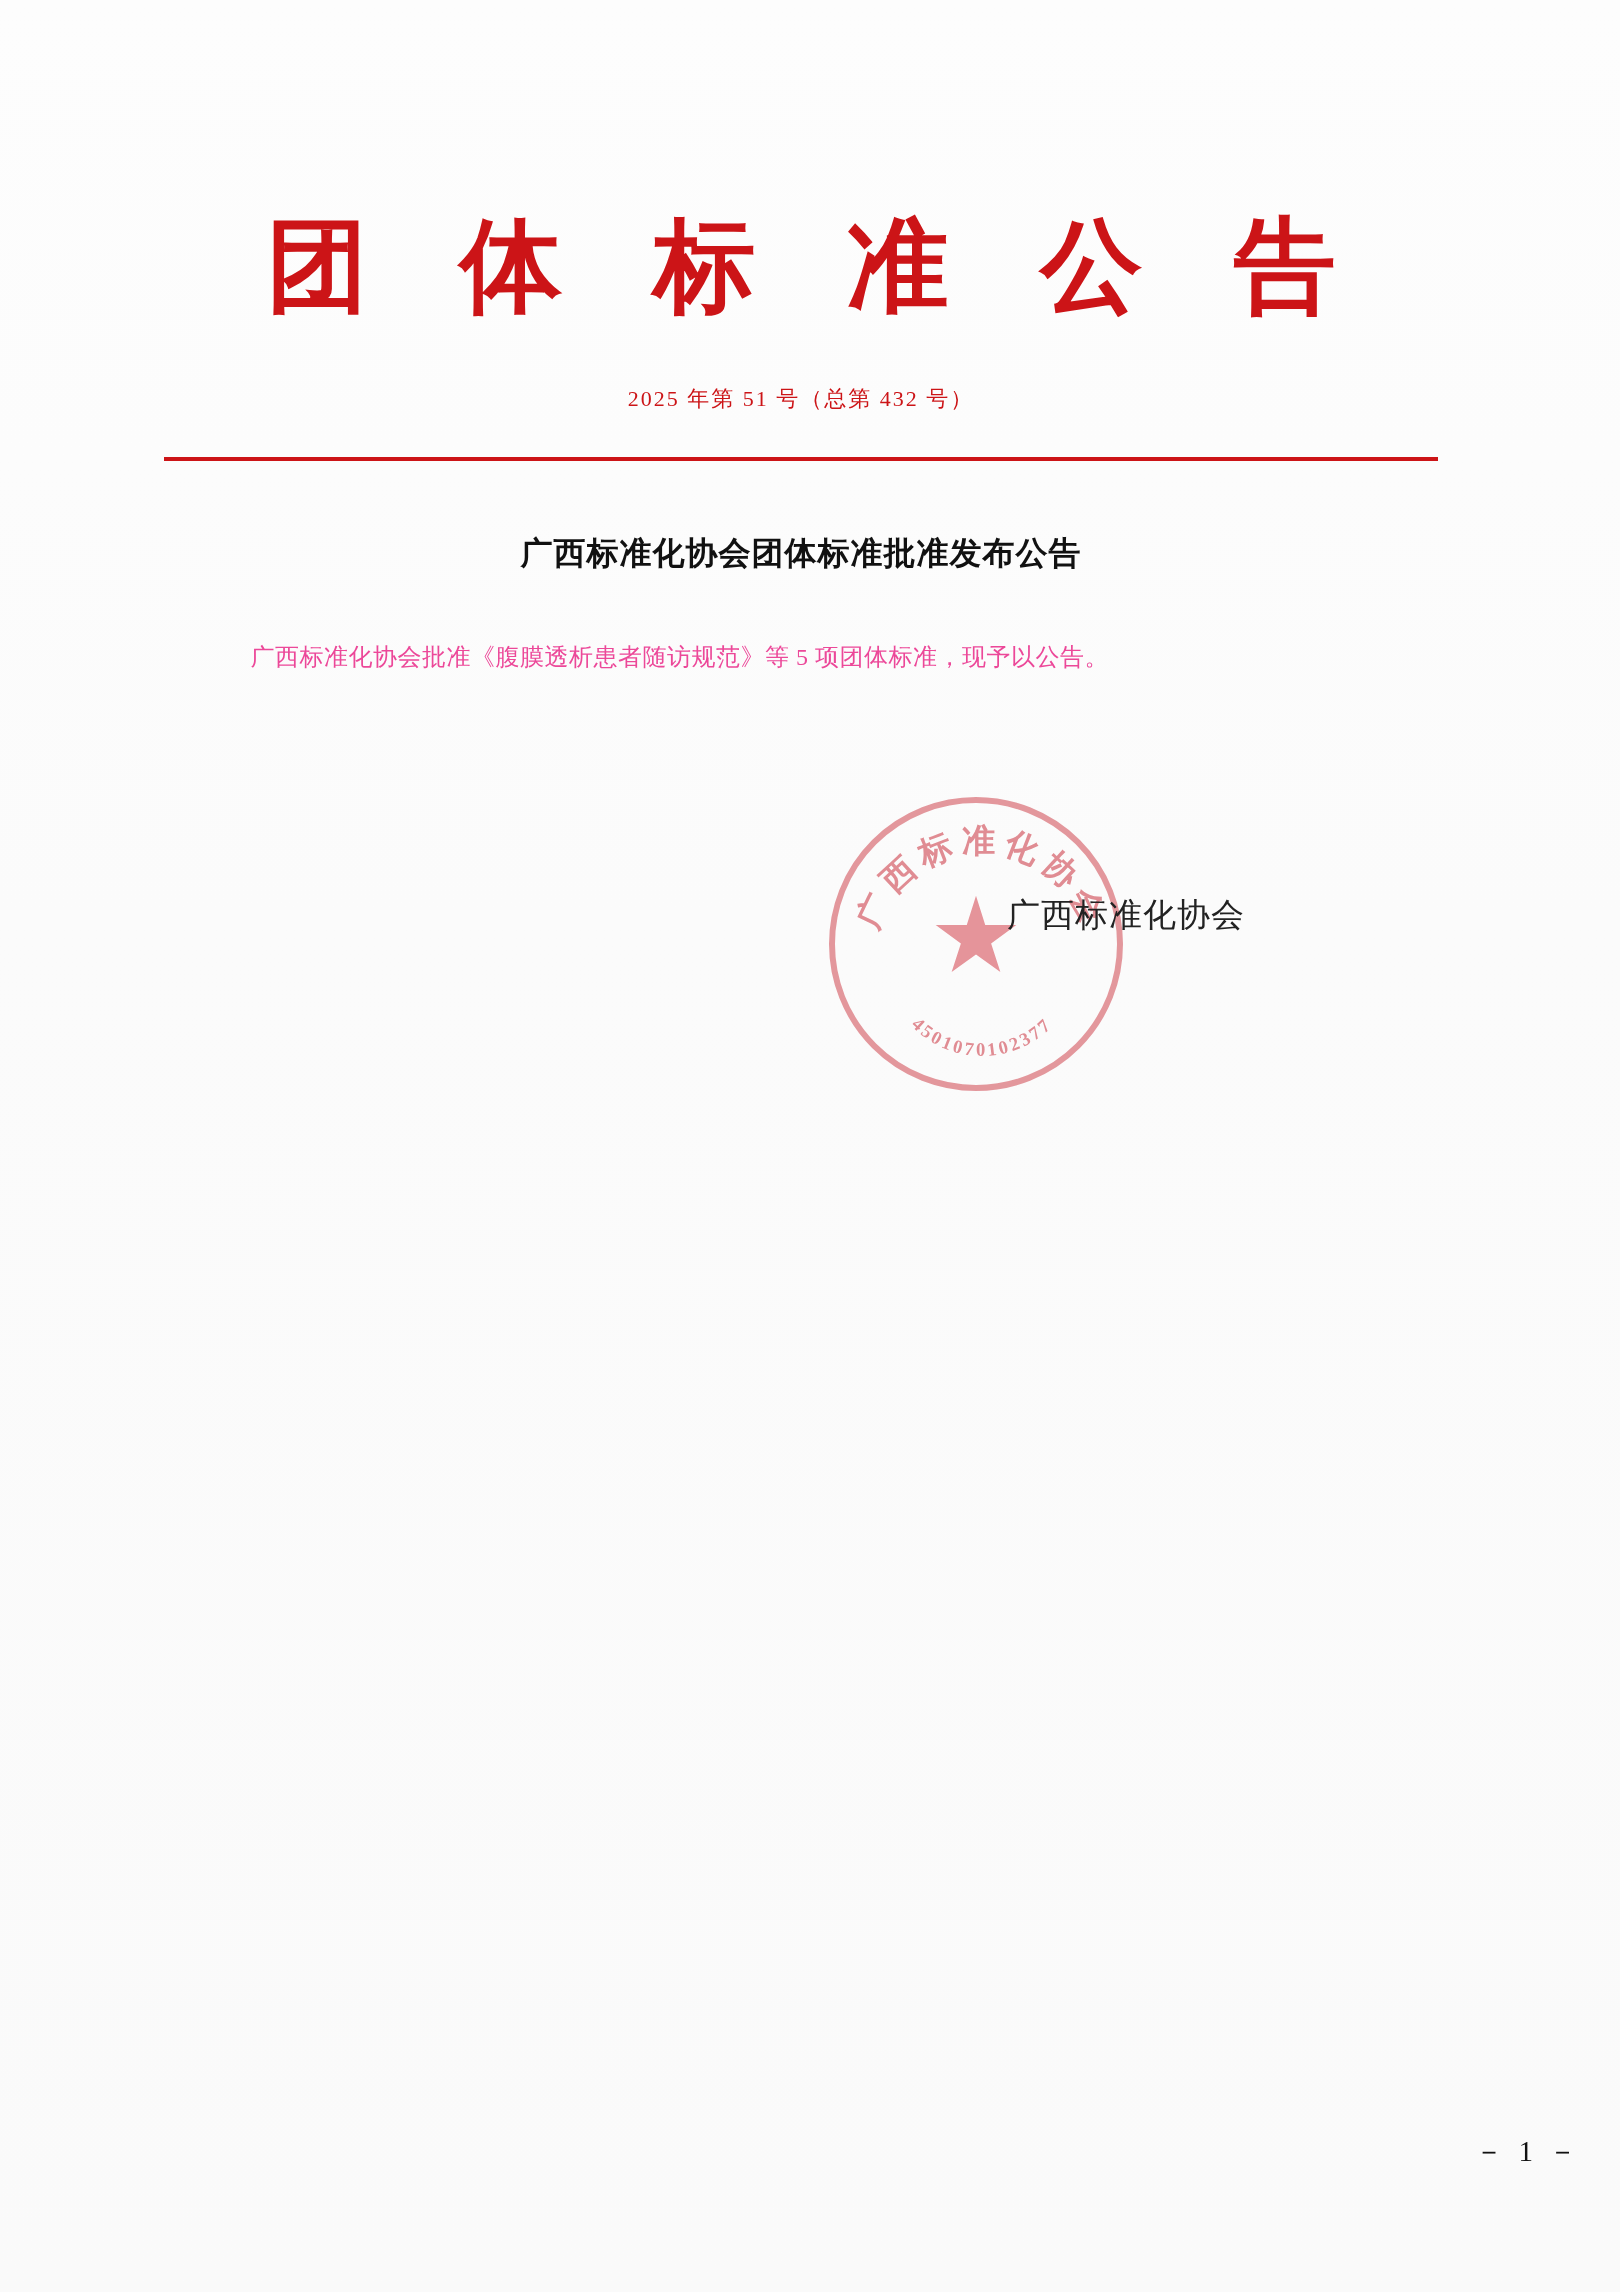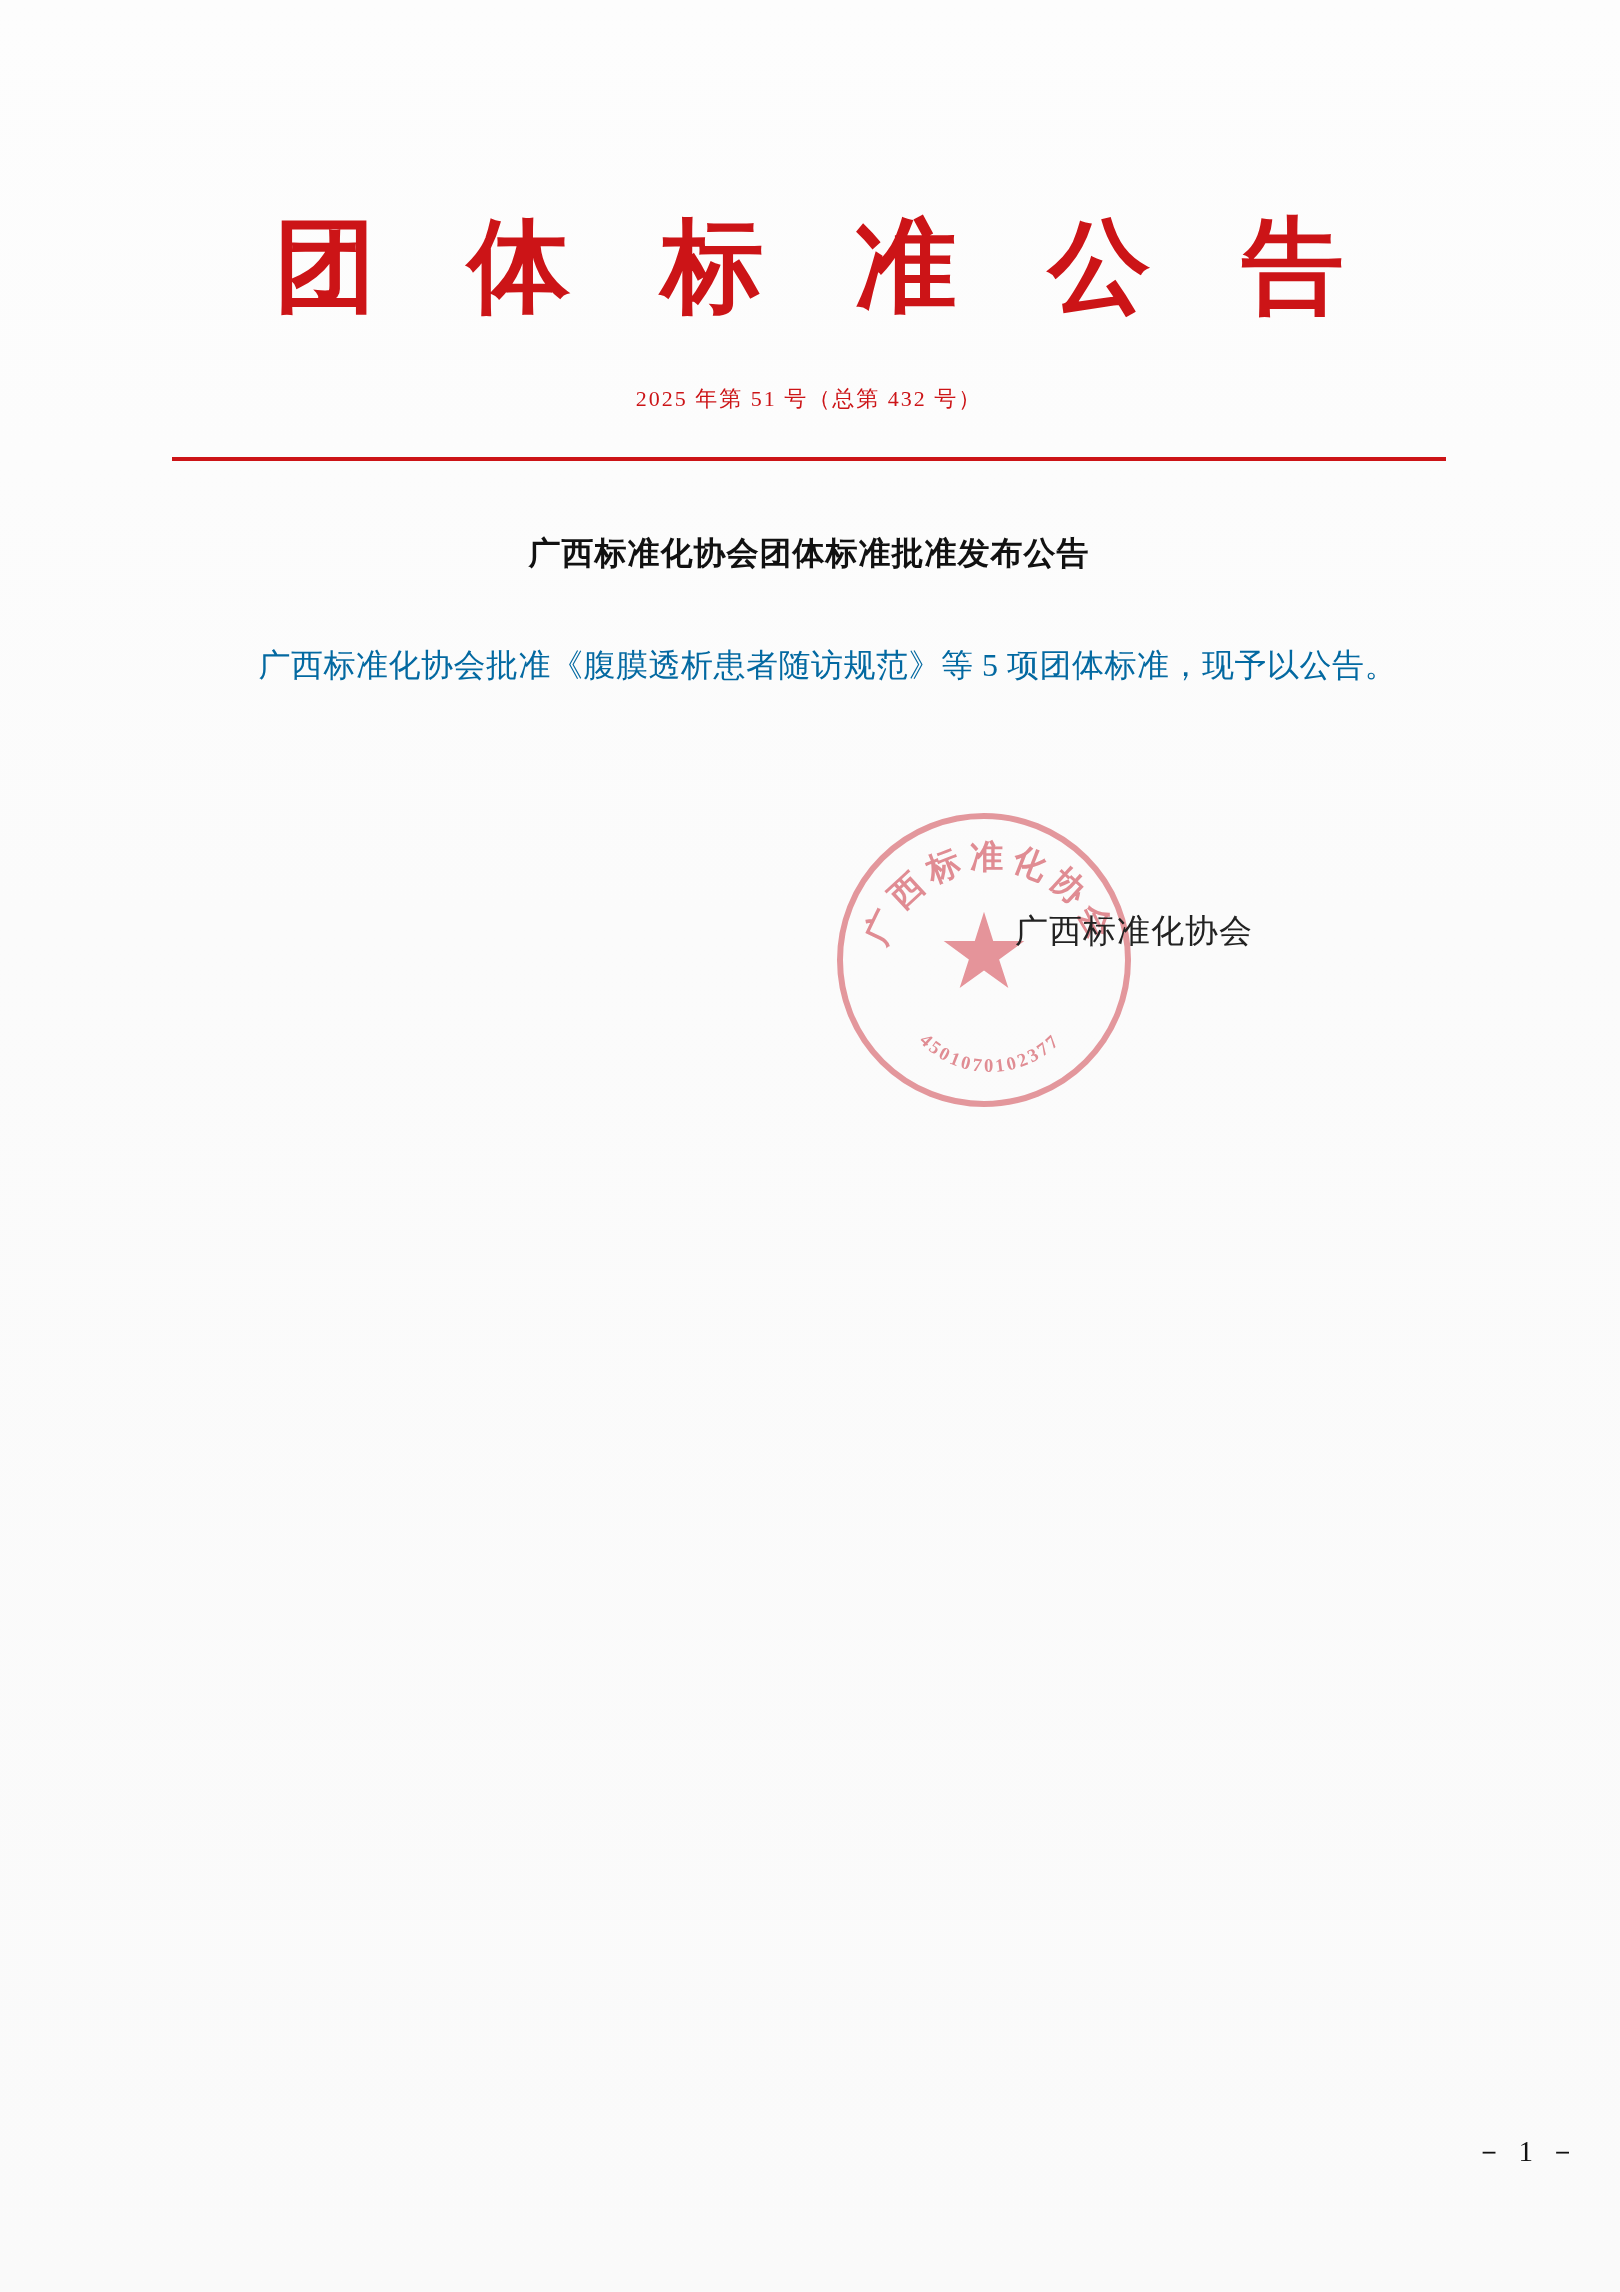--- a/index.html
+++ b/index.html
@@ -19,21 +19,21 @@
   
   .page {
     position: absolute;
     inset: 0;
     background:
       linear-gradient(180deg, #fdfdfd 0%, #fbfbfb 40%, #fafafa 100%);
   }
 
   .content {
     position: absolute;
-    left: 172px;
+    left: 164px;
     top: 0;
     width: 1274px;
     height: 2293px;
   }
 
   
   .masthead {
     margin-top: 211px;
     text-align: center;
     color: #cc1417;
@@ -69,26 +69,26 @@
     font-size: 32px;
     font-weight: bold;
     letter-spacing: 1px;
     color: #111111;
     font-family: "Liberation Serif", "DejaVu Serif", serif;
   }
 
   
   .body-para {
     margin-top: 57px;
-    font-size: 32px;
+    font-size: 24px;
     line-height: 2.0;
     text-align: justify;
     text-justify: inter-ideograph;
     text-indent: 65px;
-    color: #0369a1;
+    color: #ec4899;
     padding: 0 17.6px 0 21.6px;
     letter-spacing: 0.5px;
   }
 
   .attachment-para {
     margin-top: 47px;
     font-size: 32px;
     line-height: 2.0;
     text-indent: 65px;
     color: #111111;

